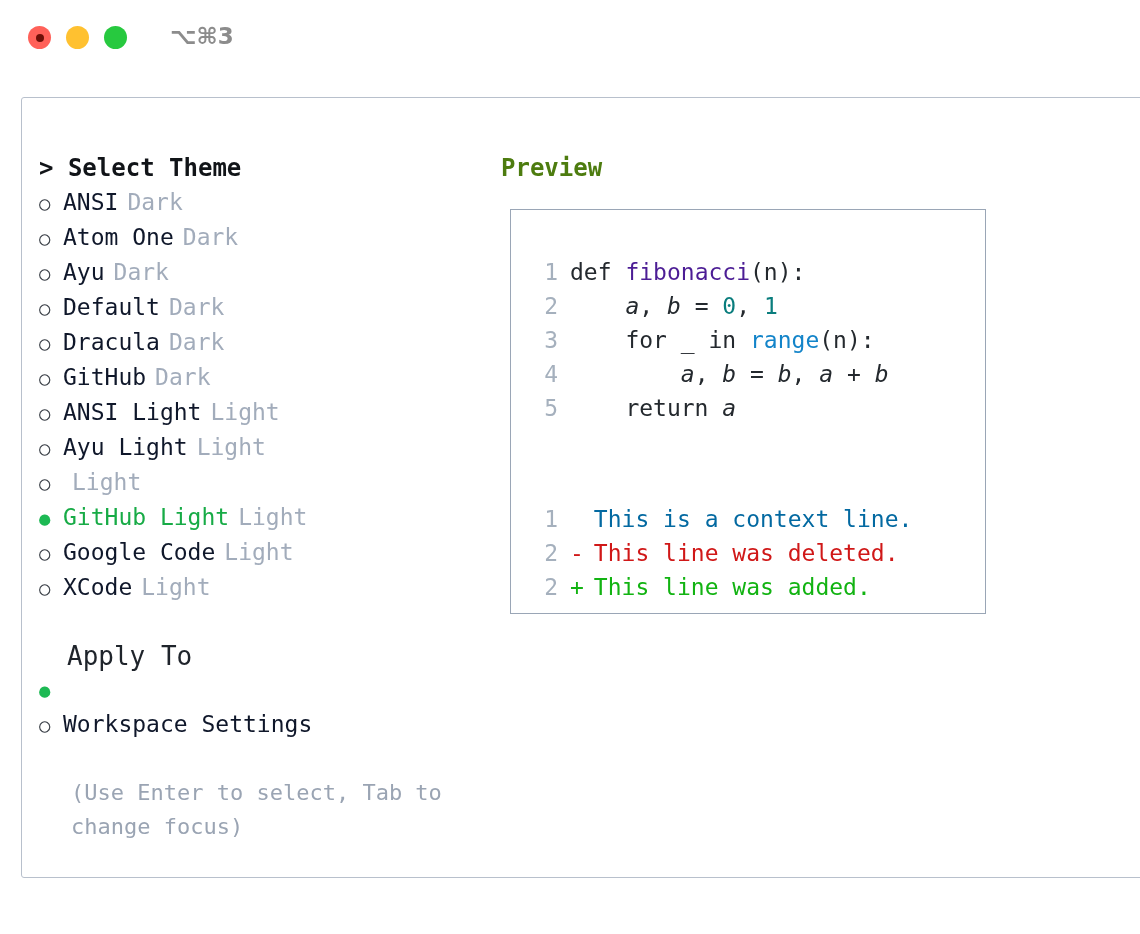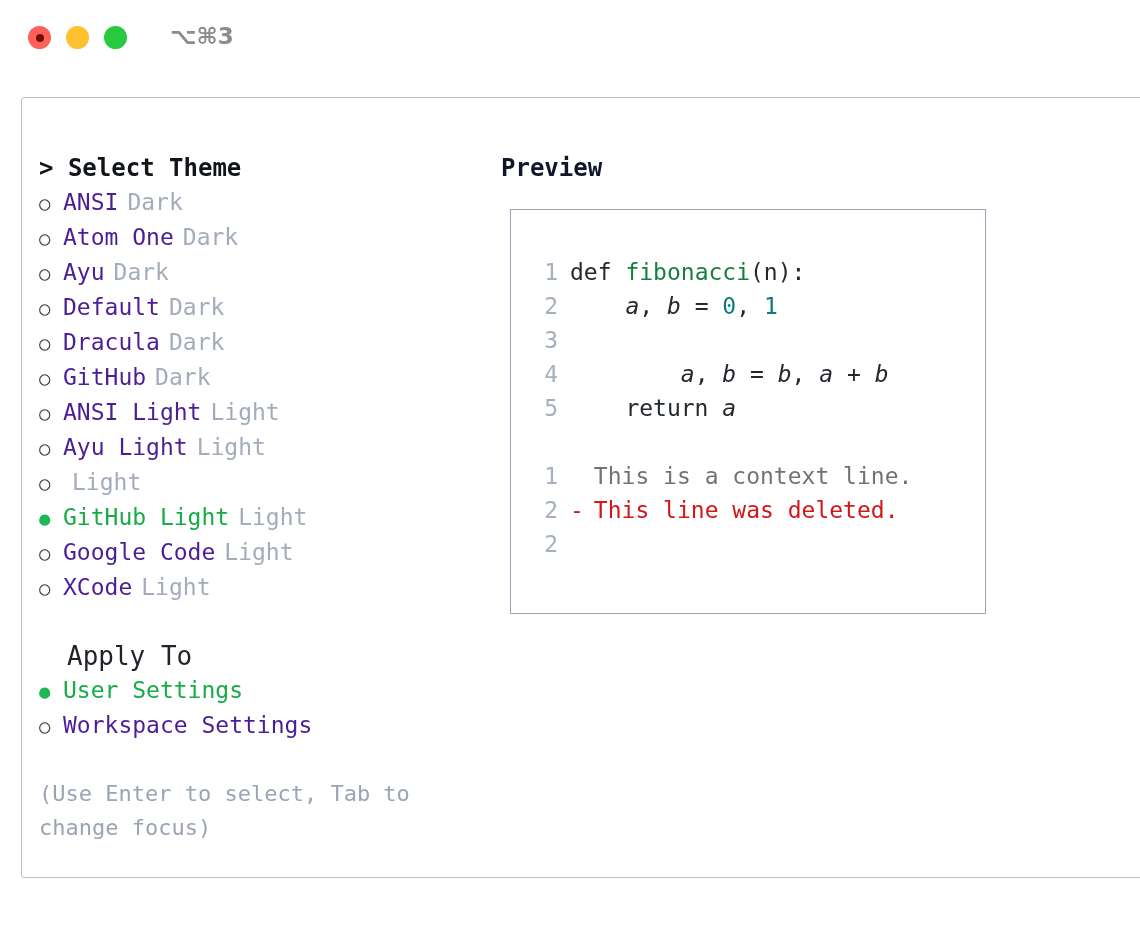--- a/index.html
+++ b/index.html
@@ -113,21 +113,21 @@
   }
   .opt-marker {
     width: 24px;
     flex: 0 0 24px;
     font-size: 19px;
     color: #3b4048;
     line-height: 34px;
   }
   .opt-row.selected .opt-marker { color: #1db954; }
   .opt-label {
-    color: #4c1d95;
+    color: #0f172a;
   }
   .opt-row.selected .opt-label { color: #17ab46; }
   .opt-variant {
     color: #a2acbb;
     margin-left: 9px;
   }
 
   .subsection {
     margin-top: 34px;
   }
@@ -138,33 +138,34 @@
     padding-left: 28px;
     white-space: pre;
   }
 
   .hint {
     margin-top: 34px;
     font-size: 22px;
     color: #9aa4b3;
     line-height: 34px;
     width: 400px;
+    margin-left: 32px;
   }
 
   
   .right-col {
     position: absolute;
     left: 479px;
     top: 53px;
     width: 500px;
   }
   .preview-title {
     font-size: 24px;
     font-weight: bold;
-    color: #0f172a;
+    color: #4d7c0f;
     line-height: 34px;
     margin-left: 0px;
   }
   .preview-box {
     margin-top: 24px;
     margin-left: 9px;
     width: 476px;
     height: 405px;
     border: 1.5px solid #9aa6b6;
     background: #ffffff;
@@ -180,27 +181,27 @@
     white-space: pre;
   }
   .ln {
     width: 32px;
     flex: 0 0 32px;
     text-align: right;
     color: #a5b0bd;
     margin-right: 12px;
   }
   .code-txt { color: #24292e; }
-  .tok-func  { color: #15803d; }
+  .tok-func  { color: #4c1d95; }
   .tok-num   { color: #0a7d7d; }
   .tok-call  { color: #1384c9; }
   .tok-var   { color: #24292e; font-style: italic; }
 
   .diff-gap { height: 34px; }
-  .diff-ctx { color: #737373; }
+  .diff-ctx { color: #0369a1; margin-top: 43px; }
   .diff-del { color: #d01818; }
   .diff-add { color: #12b312; }
   .diff-sign { width: 10px; display: inline-block; }
 </style>
 </head>
 <body>
 
 <div class="window">
 
   <div class="titlebar">
@@ -232,42 +233,42 @@
             <div class="opt-row"><span class="opt-marker">○</span><span class="opt-label">Ayu Light</span><span class="opt-variant">Light</span></div>
             <div class="opt-row"><span class="opt-marker">○</span><span class="opt-variant">Light</span></div>
             <div class="opt-row selected"><span class="opt-marker">●</span><span class="opt-label">GitHub Light</span><span class="opt-variant">Light</span></div>
             <div class="opt-row"><span class="opt-marker">○</span><span class="opt-label">Google Code</span><span class="opt-variant">Light</span></div>
             <div class="opt-row"><span class="opt-marker">○</span><span class="opt-label">XCode</span><span class="opt-variant">Light</span></div>
           </div>
 
         <div class="subsection">
           <div class="subsection-title">Apply To</div>
           <div id="apply-list">
-              <div class="opt-row selected"><span class="opt-marker">●</span><span class="opt-label">User Settings</span></div>
+              <div class="opt-row selected"><span class="opt-marker">●</span></div>
               <div class="opt-row"><span class="opt-marker">○</span><span class="opt-label">Workspace Settings</span></div>
             </div>
         </div>
 
         <div class="hint">(Use Enter to select, Tab to change focus)</div>
       </div>
 
       <div class="right-col">
         <div class="preview-title">Preview</div>
         <div class="preview-box">
           <div id="code-block">
               <div class="code-line"><span class="ln">1</span><span><span class="code-txt">def </span><span class="tok-func">fibonacci</span><span class="code-txt">(n):</span></span></div>
               <div class="code-line"><span class="ln">2</span><span><span class="code-txt">    </span><span class="tok-var">a</span><span class="code-txt">, </span><span class="tok-var">b</span><span class="code-txt"> = </span><span class="tok-num">0</span><span class="code-txt">, </span><span class="tok-num">1</span></span></div>
-              <div class="code-line"><span class="ln">3</span></div>
+              <div class="code-line"><span class="ln">3</span><span><span class="code-txt">    for _ in </span><span class="tok-call">range</span><span class="code-txt">(n):</span></span></div>
               <div class="code-line"><span class="ln">4</span><span><span class="code-txt">        </span><span class="tok-var">a</span><span class="code-txt">, </span><span class="tok-var">b</span><span class="code-txt"> = </span><span class="tok-var">b</span><span class="code-txt">, </span><span class="tok-var">a</span><span class="code-txt"> + </span><span class="tok-var">b</span></span></div>
               <div class="code-line"><span class="ln">5</span><span><span class="code-txt">    return </span><span class="tok-var">a</span></span></div>
             </div>
           <div class="diff-gap"></div>
           <div id="diff-block">
               <div class="code-line"><span class="ln">1</span><span class="diff-ctx"><span class="diff-sign"> </span> <span>This is a context line.</span></span></div>
               <div class="code-line"><span class="ln">2</span><span class="diff-del"><span class="diff-sign">-</span> <span>This line was deleted.</span></span></div>
-              <div class="code-line"><span class="ln">2</span></div>
+              <div class="code-line"><span class="ln">2</span><span class="diff-add"><span class="diff-sign">+</span> <span>This line was added.</span></span></div>
             </div>
         </div>
       </div>
 
     </div>
   </div>
 </div>
 
 </body></html>

